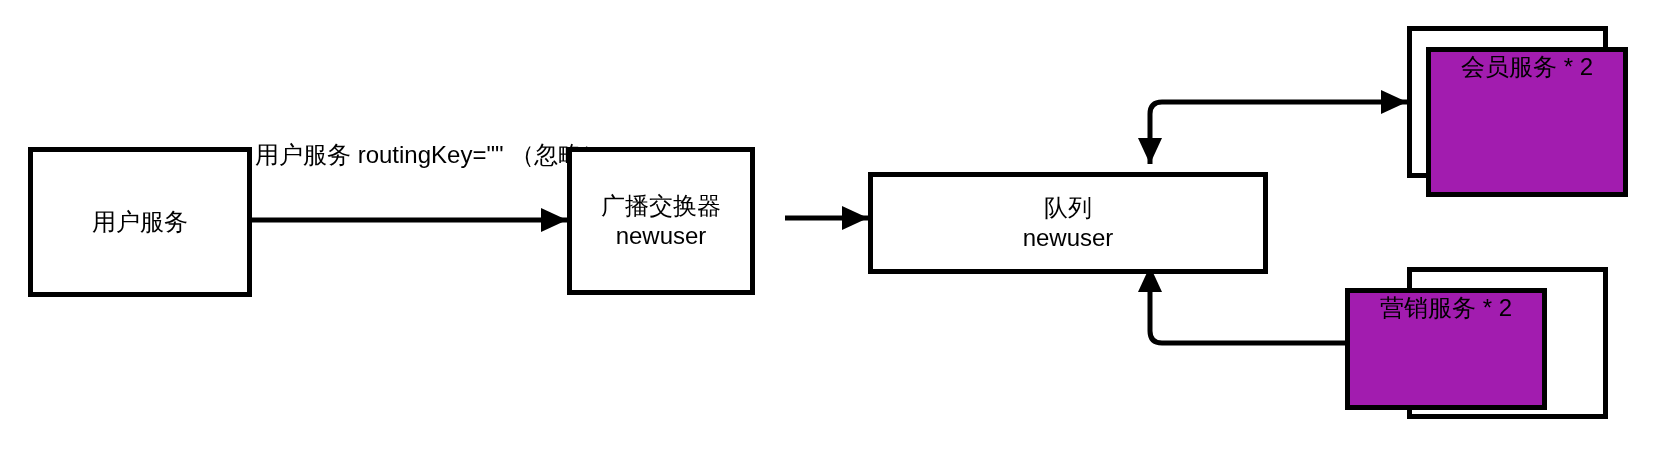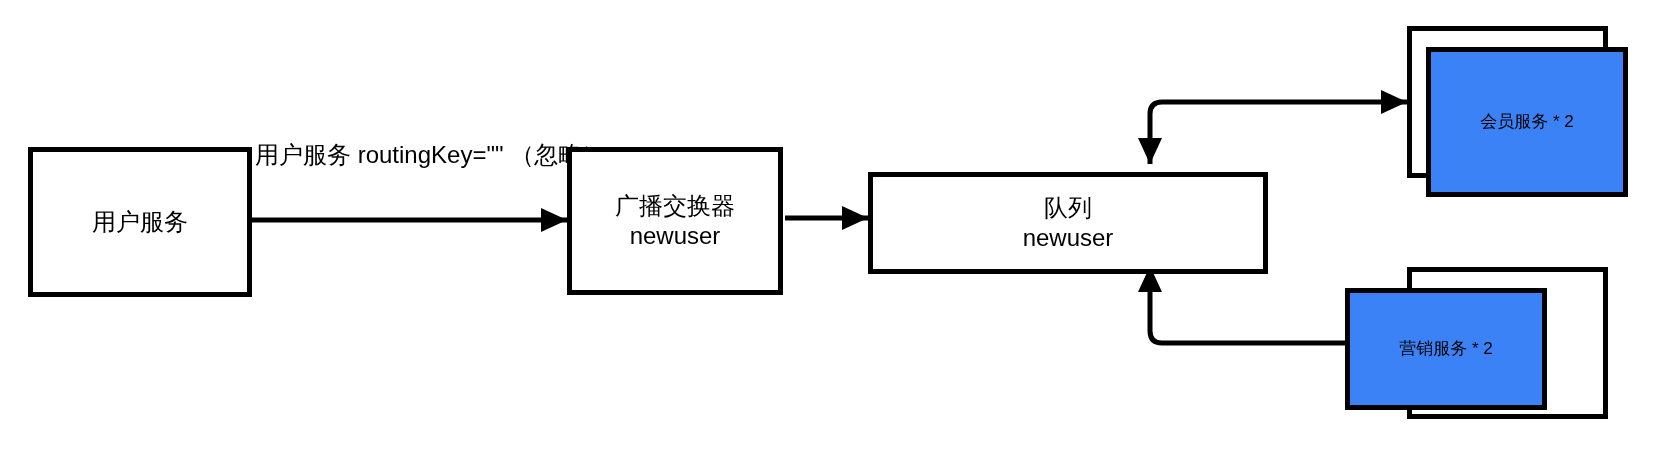--- a/index.html
+++ b/index.html
@@ -32,39 +32,39 @@
     flex-direction: column;
     align-items: center;
     justify-content: center;
     text-align: center;
     font-size: 24px;
     line-height: 30px;
   }
   .box span { display: block; white-space: nowrap; }
 
   .node-user      { left: 28px;  top: 147px; width: 224px; height: 150px; }
-  .node-exchange  { left: 567px; top: 147px; width: 216px; height: 148px; }
+  .node-exchange  { left: 567px; top: 147px; width: 188px; height: 148px; }
   .node-queue     { left: 868px; top: 172px; width: 400px; height: 102px; }
 
   .stack-back {
     position: absolute;
     box-sizing: border-box;
     background: #ffffff;
     border: 5px solid #000000;
   }
   .stack-front {
     position: absolute;
     box-sizing: border-box;
-    background: #3b82f6;
+    background: #a21caf;
     border: 5px solid #000000;
     display: flex;
-    align-items: center;
+    align-items: flex-start;
     justify-content: center;
     text-align: center;
-    font-size: 17px;
+    font-size: 24px;
     line-height: 30px;
     white-space: nowrap;
   }
   .member-back     { left: 1407px; top: 26px;  width: 201px; height: 152px; }
   .member-front    { left: 1426px; top: 47px;  width: 202px; height: 150px; }
   .marketing-back  { left: 1407px; top: 267px; width: 201px; height: 152px; }
   .marketing-front { left: 1345px; top: 288px; width: 202px; height: 122px; }
 
   .edge-label {
     position: absolute;

